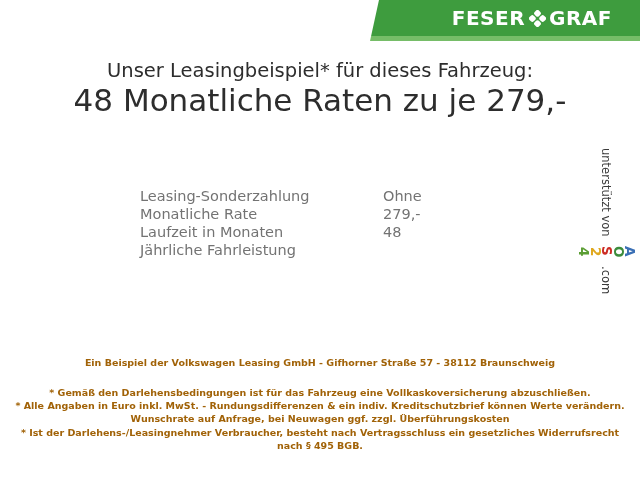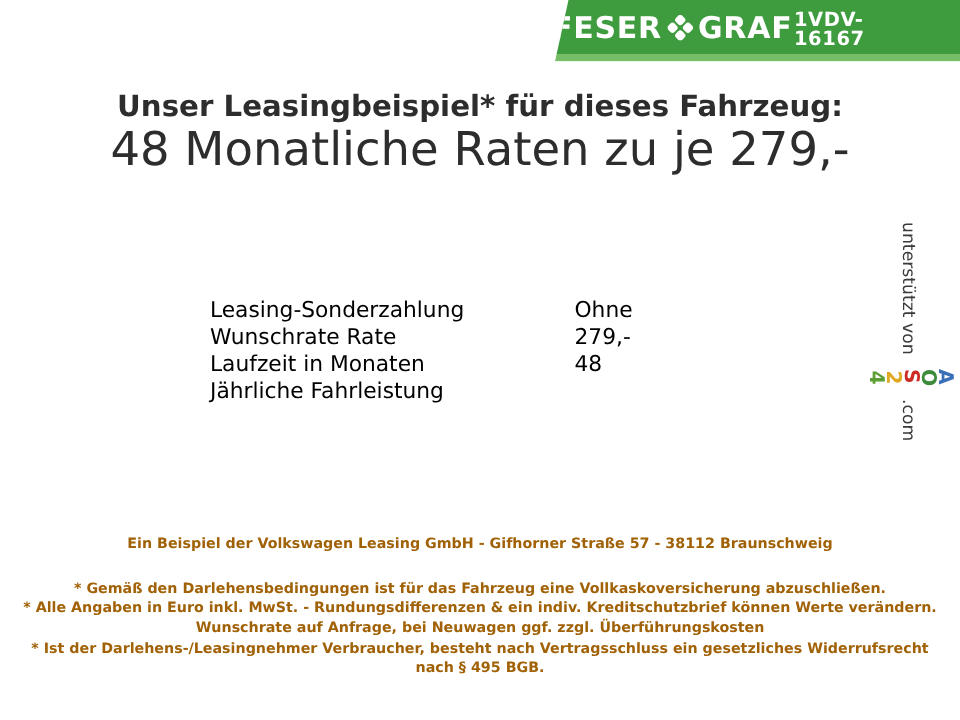--- a/index.html
+++ b/index.html
@@ -13,25 +13,25 @@
     padding-right:28px;box-sizing:border-box;}
   .banner-accent{height:5px;}
   .brand{display:flex;align-items:center;color:#ffffff;font-weight:bold;
     font-size:20px;letter-spacing:0.5px;line-height:1;}
   .brand .clover{margin:0 3px 0 4px;display:block;}
   .vid{color:#ffffff;font-size:13px;font-weight:600;letter-spacing:0.4px;line-height:1;
     margin-left:1px;padding-top:3px;}
 
   
   .heading{position:absolute;top:60px;left:0;width:640px;text-align:center;color:#2d2d2d;}
-  .h1{font-size:19.5px;line-height:22px;font-weight:bold;}
+  .h1{font-size:19.5px;line-height:22px;}
   .h2{font-size:31px;line-height:32px;margin-top:2px;}
 
   
-  .details{position:absolute;top:198px;left:140px;color:#000000;font-size:14.5px;line-height:18px;}
+  .details{position:absolute;top:187px;left:140px;color:#737373;font-size:14.5px;line-height:18px;}
   .details .row{display:flex;}
   .details .lbl{width:243px;}
   .details .val{}
 
   
   .side{position:absolute;top:148px;right:5px;display:flex;flex-direction:column;
     align-items:center;gap:9px;}
   .side span{writing-mode:vertical-rl;}
   .side .pre,.side .suf{font-size:11.5px;color:#3a3a3a;}
   .side .logo{display:flex;flex-direction:column;align-items:center;}
@@ -54,37 +54,36 @@
         <svg class="clover" viewBox="0 0 20 20" width="17" height="17" aria-hidden="true">
           <g transform="rotate(45 10 10)" fill="#ffffff">
             <rect x="2.2" y="2.2" width="7" height="7" rx="2.3"></rect>
             <rect x="10.8" y="2.2" width="7" height="7" rx="2.3"></rect>
             <rect x="2.2" y="10.8" width="7" height="7" rx="2.3"></rect>
             <rect x="10.8" y="10.8" width="7" height="7" rx="2.3"></rect>
           </g>
         </svg>
         <span>GRAF</span>
       </span>
-      <span class="vid">1VDV-16167</span>
     </div>
     <div class="banner-accent" style="background-color: rgb(118, 189, 104);"></div>
   </div>
 
   <div class="heading">
     <div class="h1">Unser Leasingbeispiel* für dieses Fahrzeug:</div>
     <div class="h2">48 Monatliche Raten zu je 279,-</div>
   </div>
 
   <div class="details">
     <div class="row">
       <span class="lbl">Leasing-Sonderzahlung</span>
       <span class="val">Ohne</span>
     </div>
     <div class="row">
-      <span class="lbl">Wunschrate Rate</span>
+      <span class="lbl">Monatliche Rate</span>
       <span class="val">279,-</span>
     </div>
     <div class="row">
       <span class="lbl">Laufzeit in Monaten</span>
       <span class="val">48</span>
     </div>
     <div class="row">
       <span class="lbl">Jährliche Fahrleistung</span>
     </div>
   </div>

